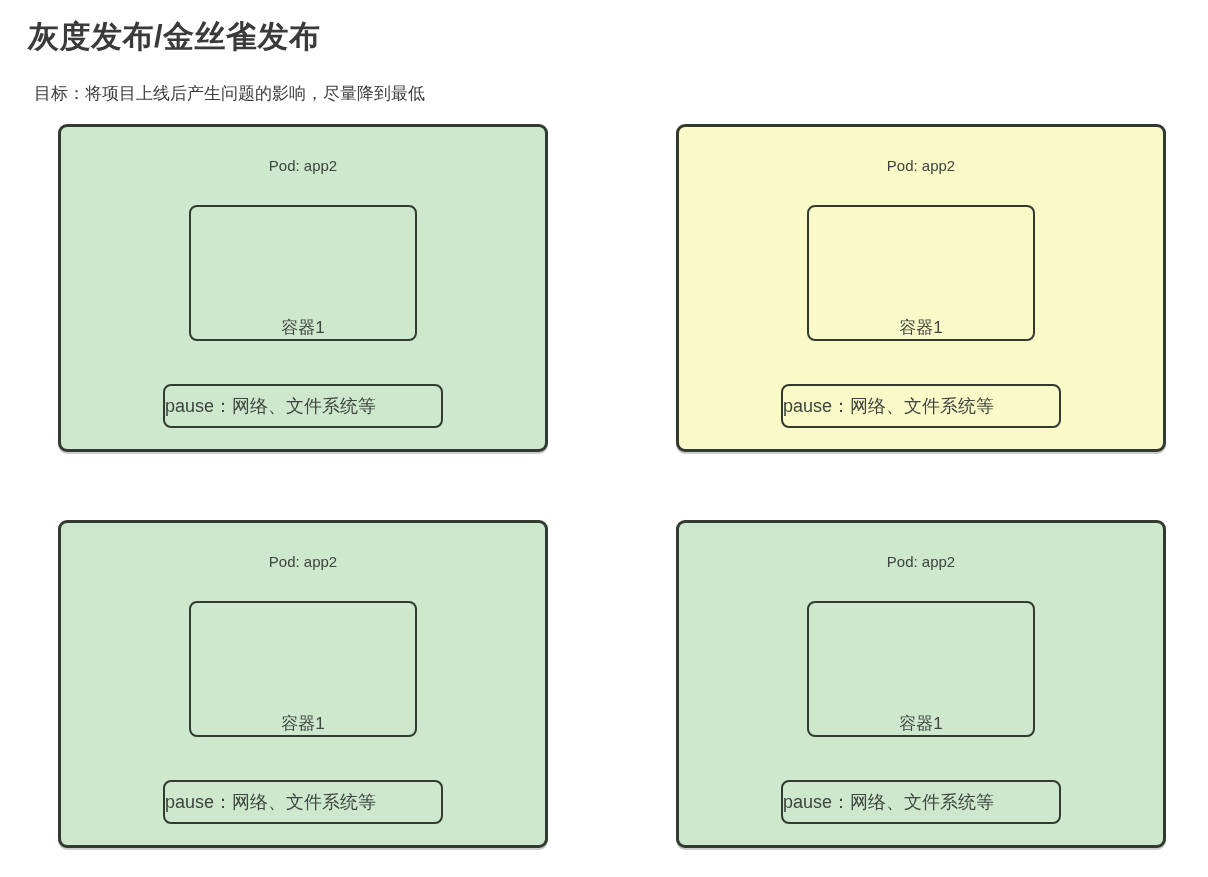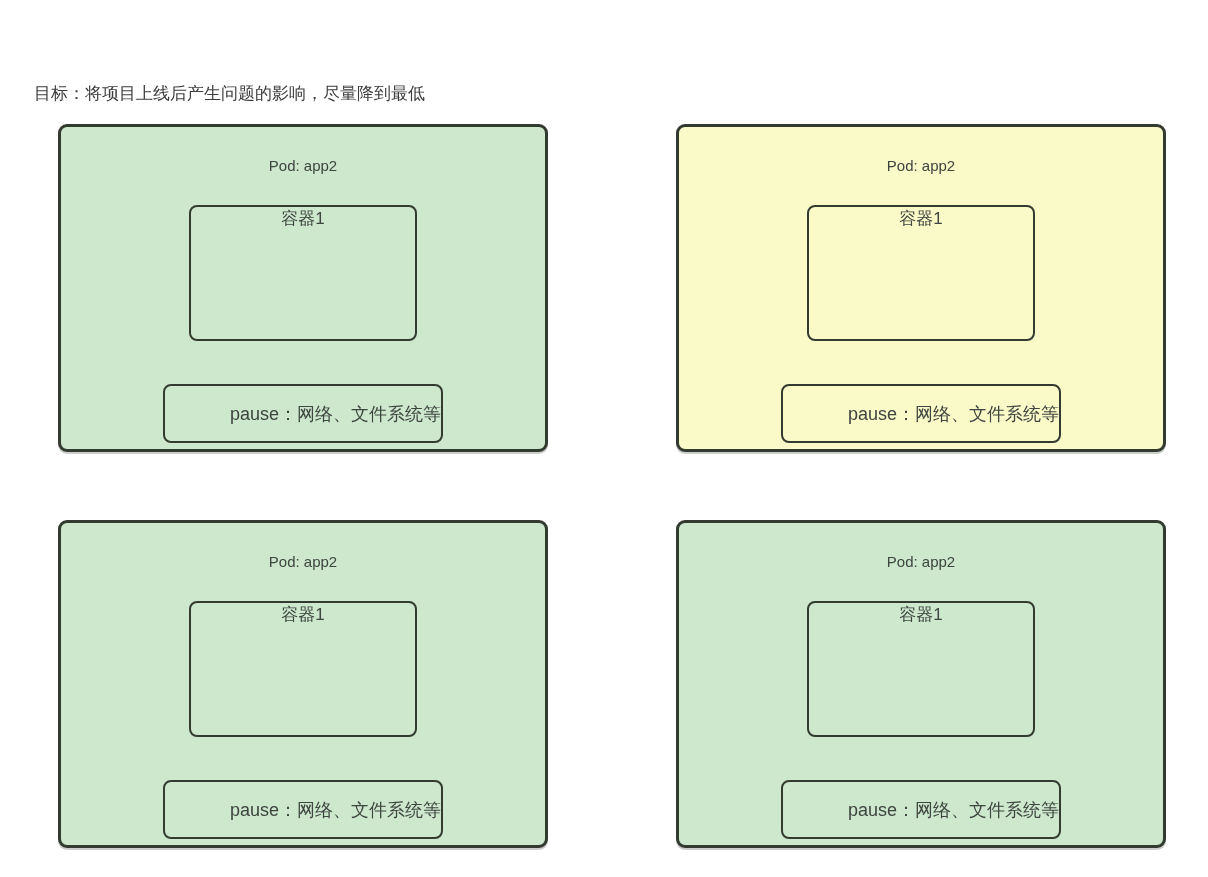--- a/index.html
+++ b/index.html
@@ -59,51 +59,52 @@
   .container-box {
     position: absolute;
     left: 128px;
     top: 78px;
     width: 228px;
     height: 136px;
     border: 2.5px solid #333b31;
     border-radius: 8px;
     box-sizing: border-box;
     display: flex;
-    align-items: flex-start;
+    align-items: flex-end;
     justify-content: center;
   }
   .container-label {
     font-size: 17px;
     color: #3f4540;
   }
   .pause-box {
     position: absolute;
     left: 102px;
     top: 257px;
     width: 280px;
-    height: 59px;
+    height: 44px;
     border: 2.5px solid #333b31;
     border-radius: 8px;
     box-sizing: border-box;
     display: flex;
     align-items: center;
-    justify-content: flex-end;
+    justify-content: flex-start;
   }
   .pause-label {
     font-size: 18px;
     color: #3f4540;
     white-space: nowrap;
   }
 </style>
 </head>
 <body>
 
 <div class="canvas">
 
+  <h1 class="page-title">灰度发布/金丝雀发布</h1>
   <p class="page-subtitle">目标：将项目上线后产生问题的影响，尽量降到最低</p>
 
   <div class="pod pod--tl" style="background-color: rgb(205, 232, 205);">
     <div class="pod-title">Pod: app2</div>
     <div class="container-box">
       <span class="container-label">容器1</span>
     </div>
     <div class="pause-box">
       <span class="pause-label">pause：网络、文件系统等</span>
     </div>

